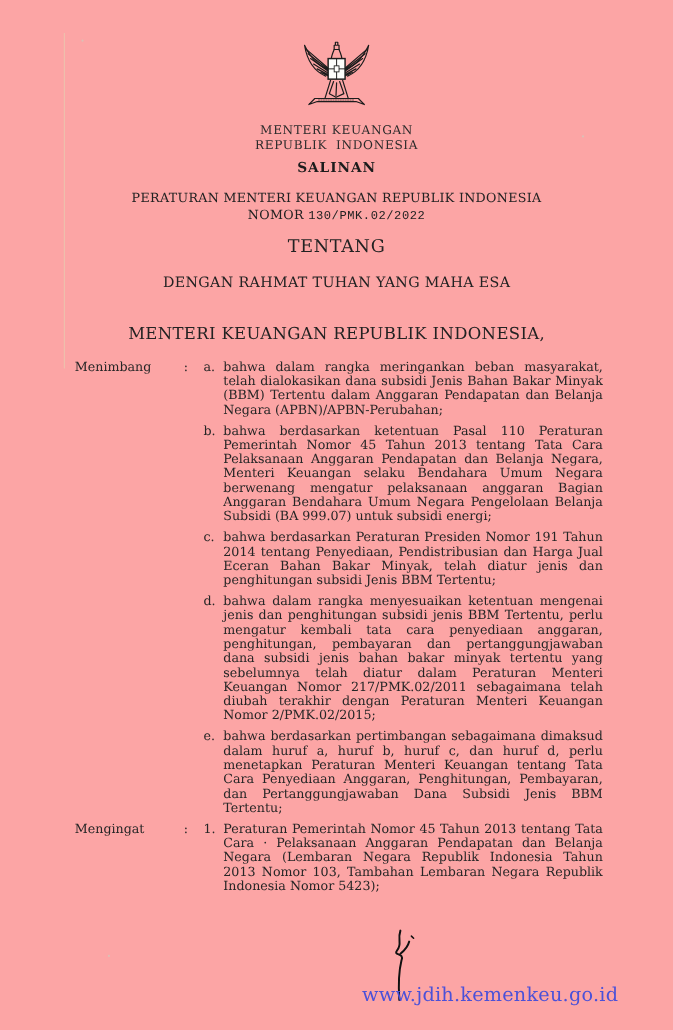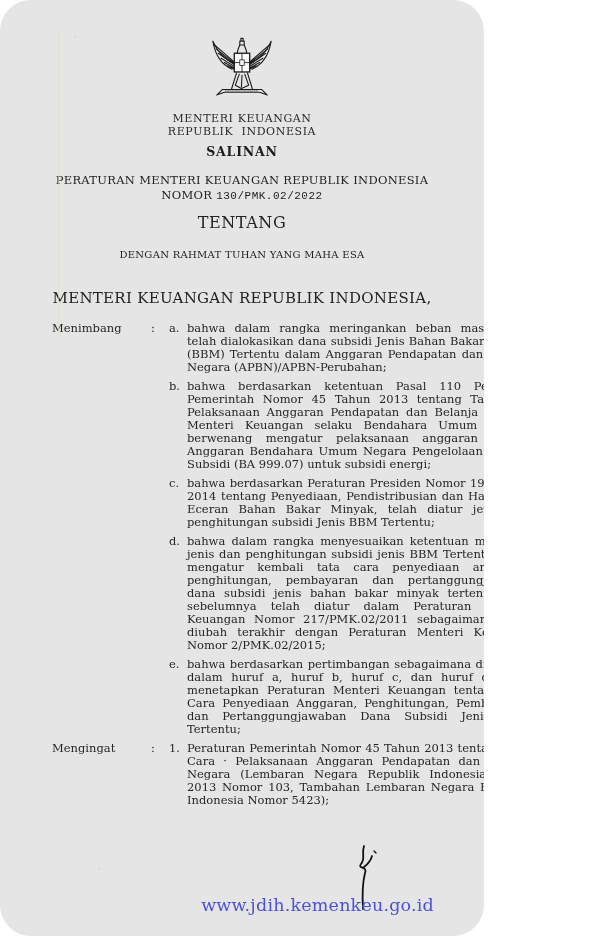--- a/index.html
+++ b/index.html
@@ -3,26 +3,25 @@
 <meta charset="utf-8">
 <style>
   * { margin: 0; padding: 0; box-sizing: border-box; }
   html, body { width: 612px; }
   body {
     font-family: "DejaVu Serif", "Liberation Serif", serif;
     background: #ffffff;
   }
   .page {
     position: relative;
-    width: 484px;
+    width: 612px;
     height: 936px;
-    background: #e5e5e5;
+    background: #fca5a5;
     overflow: hidden;
     color: #262626;
-    border-radius: 31px;
   }
   
   .scan-line {
     position: absolute;
     left: 58px; top: 30px;
     width: 1px; height: 305px;
     background: rgba(225, 218, 180, 0.55);
   }
   .speck { position: absolute; border-radius: 50%; background: #cfccbe; opacity: .7; }
   .speck.s1 { left: 74px;  top: 36px;  width: 2px; height: 2px; }
@@ -51,25 +50,25 @@
   
   .title-block { text-align: center; color: #222; }
   .t1 { margin-top: 14px; font-size: 11.5px; letter-spacing: 0.3px; }
   .t2 { margin-top: 1px; font-size: 11.5px; letter-spacing: 0.3px; }
   .t2 .mono {
     font-family: "Liberation Mono", "DejaVu Sans Mono", monospace;
     font-size: 11px; letter-spacing: 0.5px;
   }
   .t3 { margin-top: 11px; font-size: 16px; letter-spacing: 0.6px; }
   .subject { margin-top: 12px; font-size: 11.5px; line-height: 13.5px; letter-spacing: 0.3px; }
-  .invocation { margin-top: 17px; font-size: 10px; letter-spacing: 0.3px; }
+  .invocation { margin-top: 17px; font-size: 13px; letter-spacing: 0.3px; }
   .authority { margin-top: 29px; font-size: 15px; letter-spacing: 0.3px; }
 
   
-  .doc-body { margin-top: 15px; padding-left: 52px; }
+  .doc-body { margin-top: 15px; padding-left: 68px; }
   .clause-row { display: flex; align-items: flex-start; }
   .clause-label { width: 85px; flex: none; font-size: 11.5px; line-height: 13px; }
   .clause-colon { width: 32px; flex: none; font-size: 11.5px; line-height: 13px; text-align: center; }
   .clause-items { width: 363px; flex: none; }
   .item { display: flex; margin-bottom: 6px; }
   .item .marker { width: 18px; flex: none; font-size: 11.5px; line-height: 13px; }
   .item .item-text {
     flex: 1; font-size: 11.5px; line-height: 13px;
     text-align: justify; text-justify: inter-word;
   }

